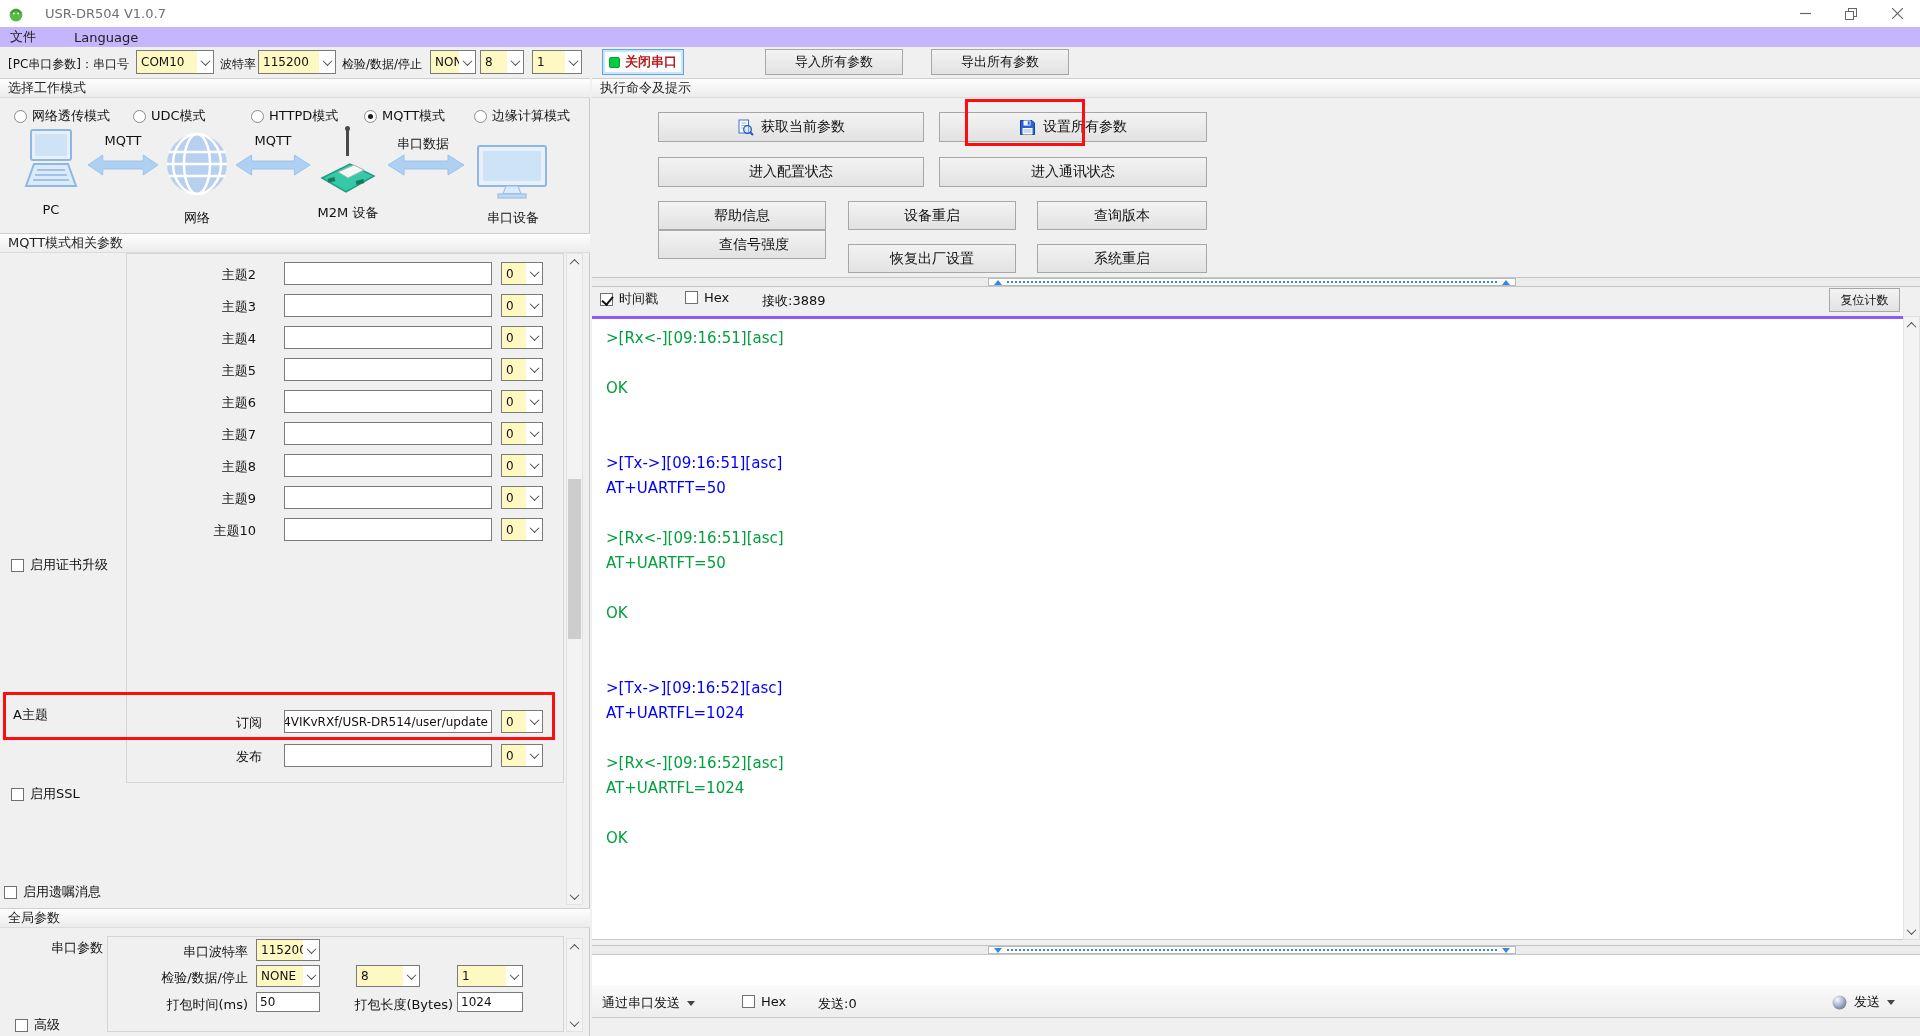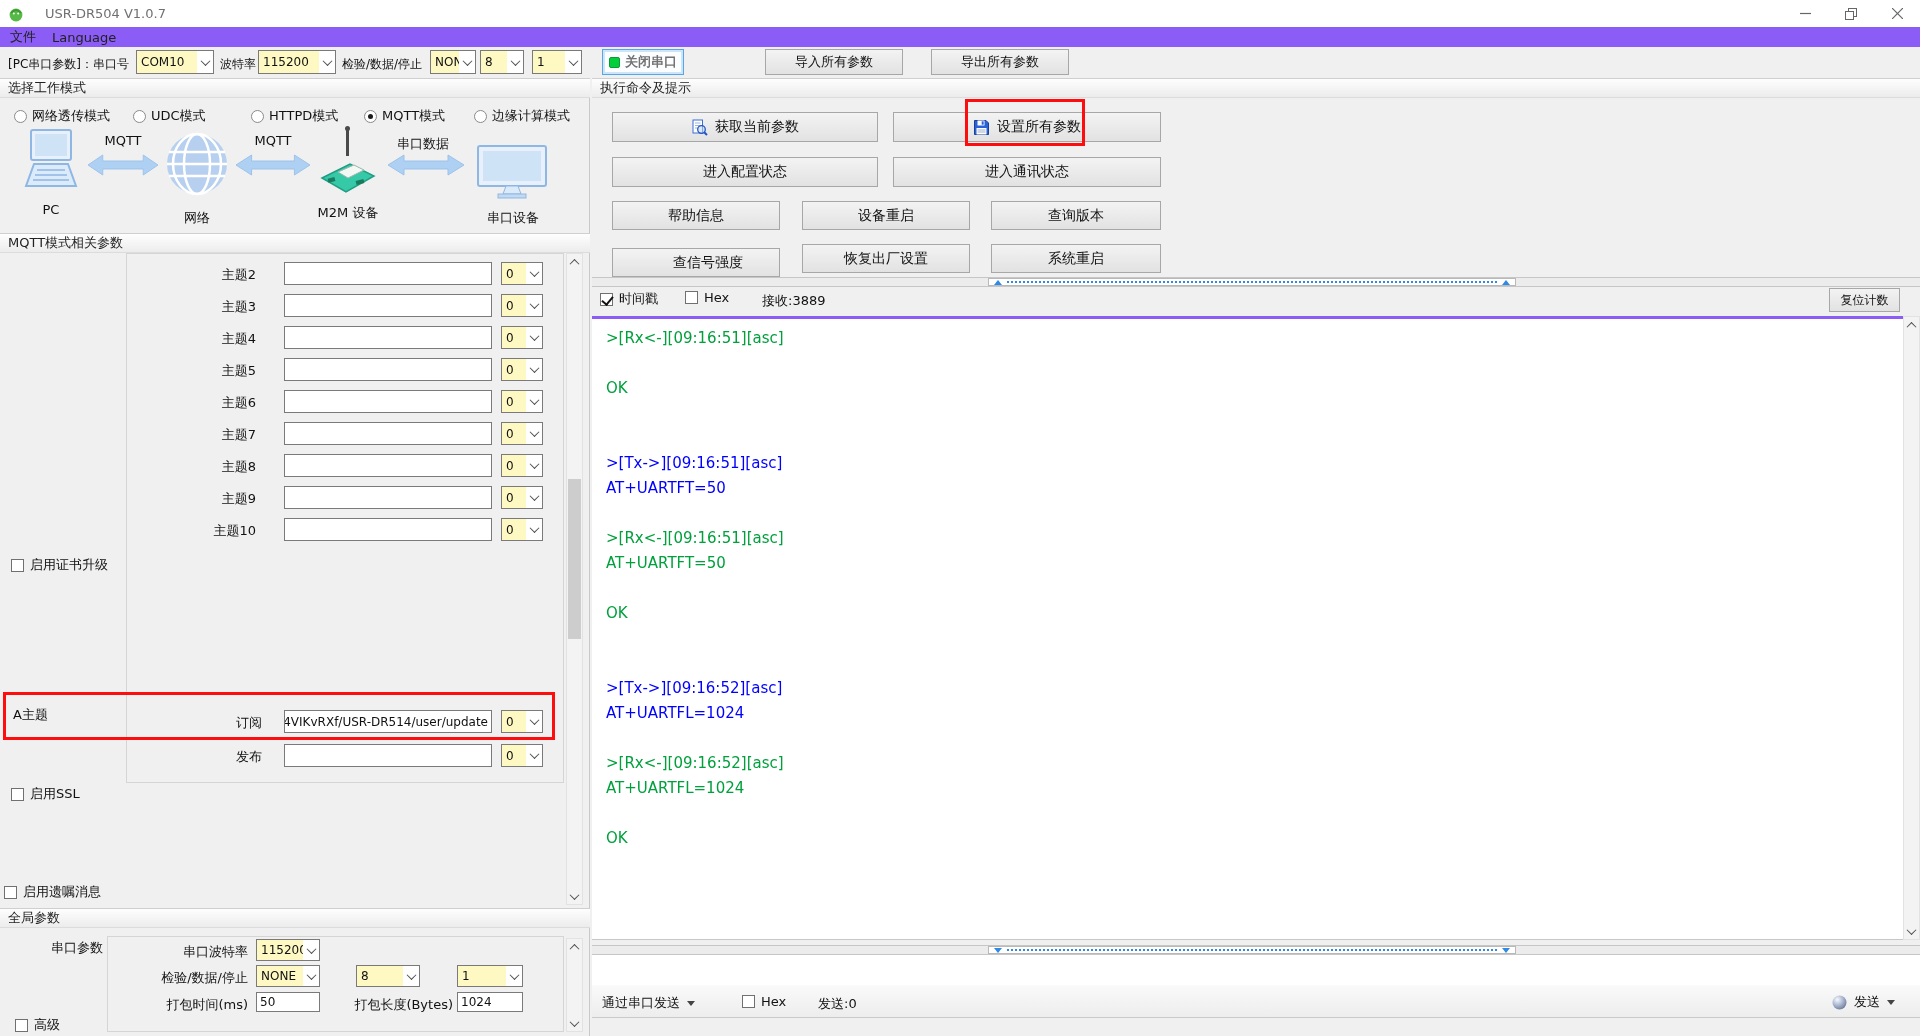--- a/index.html
+++ b/index.html
@@ -4,33 +4,33 @@
 <style>
 *{margin:0;padding:0;box-sizing:border-box;}
 html,body{width:1920px;height:1036px;}
 body{position:relative;background:#f0f0f0;font-family:"DejaVu Sans",sans-serif;font-size:13px;color:#111;overflow:hidden;}
 .abs{position:absolute;}
 
 #titlebar{position:absolute;left:0;top:0;width:1920px;height:27px;background:#fff;display:flex;align-items:center;gap:21px;padding-left:8px;}
 #title-text{color:#707070;font-size:13px;}
 .win-btns{position:absolute;right:0;top:0;height:27px;display:flex;}
 .win-btn{width:46px;height:27px;display:flex;align-items:center;justify-content:center;}
-#menubar{position:absolute;left:0;top:27px;width:1920px;height:20px;background:#8b5cf6;display:flex;align-items:center;gap:16px;padding-left:10px;font-size:13px;color:#222;}
+#menubar{position:absolute;left:0;top:27px;width:1920px;height:20px;background:#c4b5fd;display:flex;align-items:center;gap:38px;padding-left:10px;font-size:13px;color:#222;}
 #toolbar{position:absolute;left:0;top:47px;width:1920px;height:31px;background:#f0f0f0;}
 .tb-label{position:absolute;top:9px;font-size:12px;white-space:nowrap;}
 
 .combo{background:#fef9c3;border:1px solid #7a7a7a;display:flex;align-items:stretch;overflow:hidden;}
 .combo .val{flex:1;display:flex;align-items:center;padding-left:4px;font-size:12px;white-space:nowrap;overflow:hidden;}
 .combo .arr{width:16px;display:flex;align-items:center;justify-content:center;background:#fff;}
 .chev{display:inline-block;width:7px;height:7px;border-right:1.6px solid #505050;border-bottom:1.6px solid #505050;transform:rotate(45deg) translate(-1px,-1px);}
 .chev.up{transform:rotate(-135deg) translate(-1px,-1px);}
 
 .btn{background:linear-gradient(#f3f3f3,#e2e2e2);border:1px solid #a7a7a7;display:flex;align-items:center;justify-content:center;gap:7px;font-size:13px;color:#111;}
-.cmd-btn{position:absolute;font-size:14px;}
-#btn-close-serial{position:absolute;left:602px;top:2px;width:82px;height:26px;background:#fbfdff;border:1px solid #58a6e8;box-shadow:inset 0 0 0 2px #cde5f8;display:flex;align-items:center;justify-content:center;gap:5px;color:#737373;font-weight:bold;font-size:13px;}
+.cmd-btn{position:absolute;font-size:14px;margin-left:46px;}
+#btn-close-serial{position:absolute;left:602px;top:2px;width:82px;height:26px;background:#fbfdff;border:1px solid #58a6e8;box-shadow:inset 0 0 0 2px #cde5f8;display:flex;align-items:center;justify-content:center;gap:5px;color:#b91c1c;font-weight:bold;font-size:13px;}
 .green-sq{width:11px;height:11px;background:#00ce3a;border:1px solid #0a9b34;border-radius:2px;}
 
 .sec-hdr{position:absolute;height:20px;background:linear-gradient(#fefefe,#ececec);border-top:1px solid #cfcfcf;border-bottom:1px solid #dcdcdc;display:flex;align-items:center;padding-left:8px;font-size:13px;color:#222;}
 
 #left-panel{position:absolute;left:0;top:78px;width:590px;height:958px;border-right:1px solid #c9c9c9;}
 #right-panel{position:absolute;left:592px;top:78px;width:1328px;height:958px;}
 
 .radio{position:absolute;top:29px;display:flex;align-items:center;gap:5px;font-size:13px;white-space:nowrap;}
 .rb{width:13px;height:13px;border:1px solid #8a8a8a;border-radius:50%;background:#fff;display:inline-block;position:relative;flex:none;}
 .rb.on::after{content:"";position:absolute;left:3px;top:3px;right:3px;bottom:3px;background:#1a1a1a;border-radius:50%;}
@@ -466,21 +466,21 @@
   <div class="btn cmd-btn" style="left:20px;top:123px;width:168px;height:29px;">
     <span>帮助信息</span>
   </div>
   <div class="btn cmd-btn" style="left:210px;top:123px;width:168px;height:29px;">
     <span>设备重启</span>
   </div>
   <div class="btn cmd-btn" style="left:399px;top:123px;width:170px;height:29px;">
     <span>查询版本</span>
   </div>
 
-  <div class="btn cmd-btn" style="left:20px;top:170px;width:168px;height:29px;padding-left:24px;">
+  <div class="btn cmd-btn" style="left:20px;top:152px;width:168px;height:29px;padding-left:24px;">
     <span>查信号强度</span>
   </div>
   <div class="btn cmd-btn" style="left:210px;top:166px;width:168px;height:29px;">
     <span>恢复出厂设置</span>
   </div>
   <div class="btn cmd-btn" style="left:399px;top:166px;width:170px;height:29px;">
     <span>系统重启</span>
   </div>
 
   <div class="split-band" style="top:199px;">

